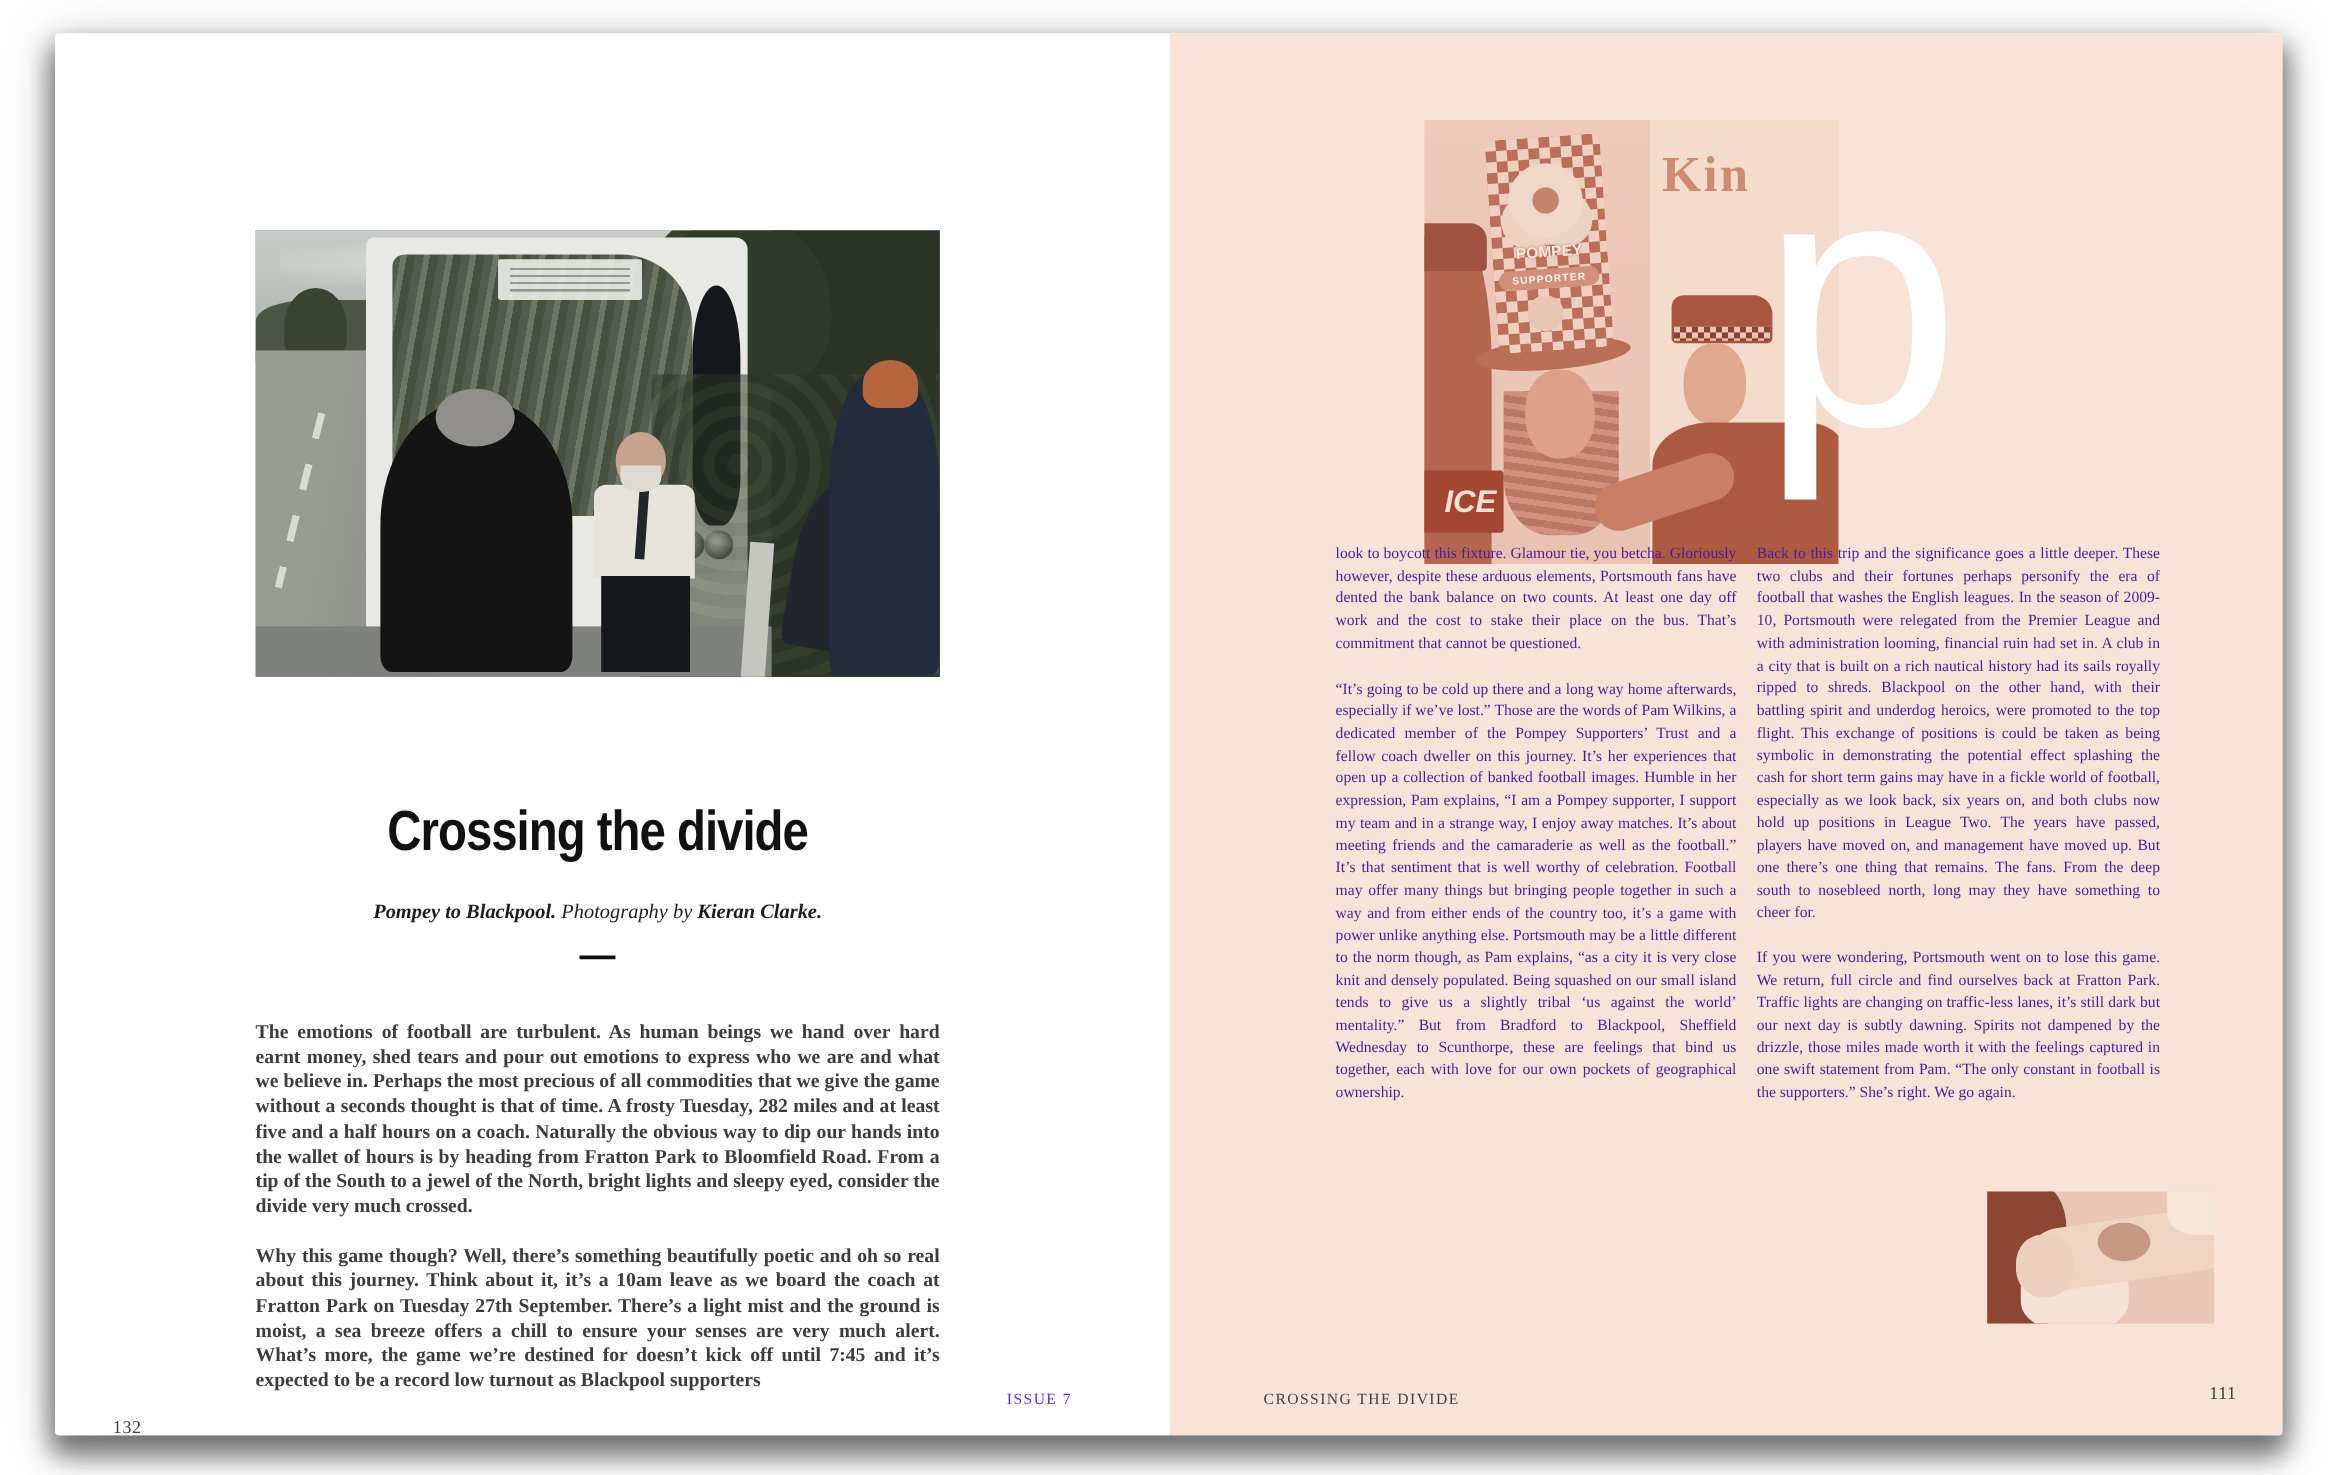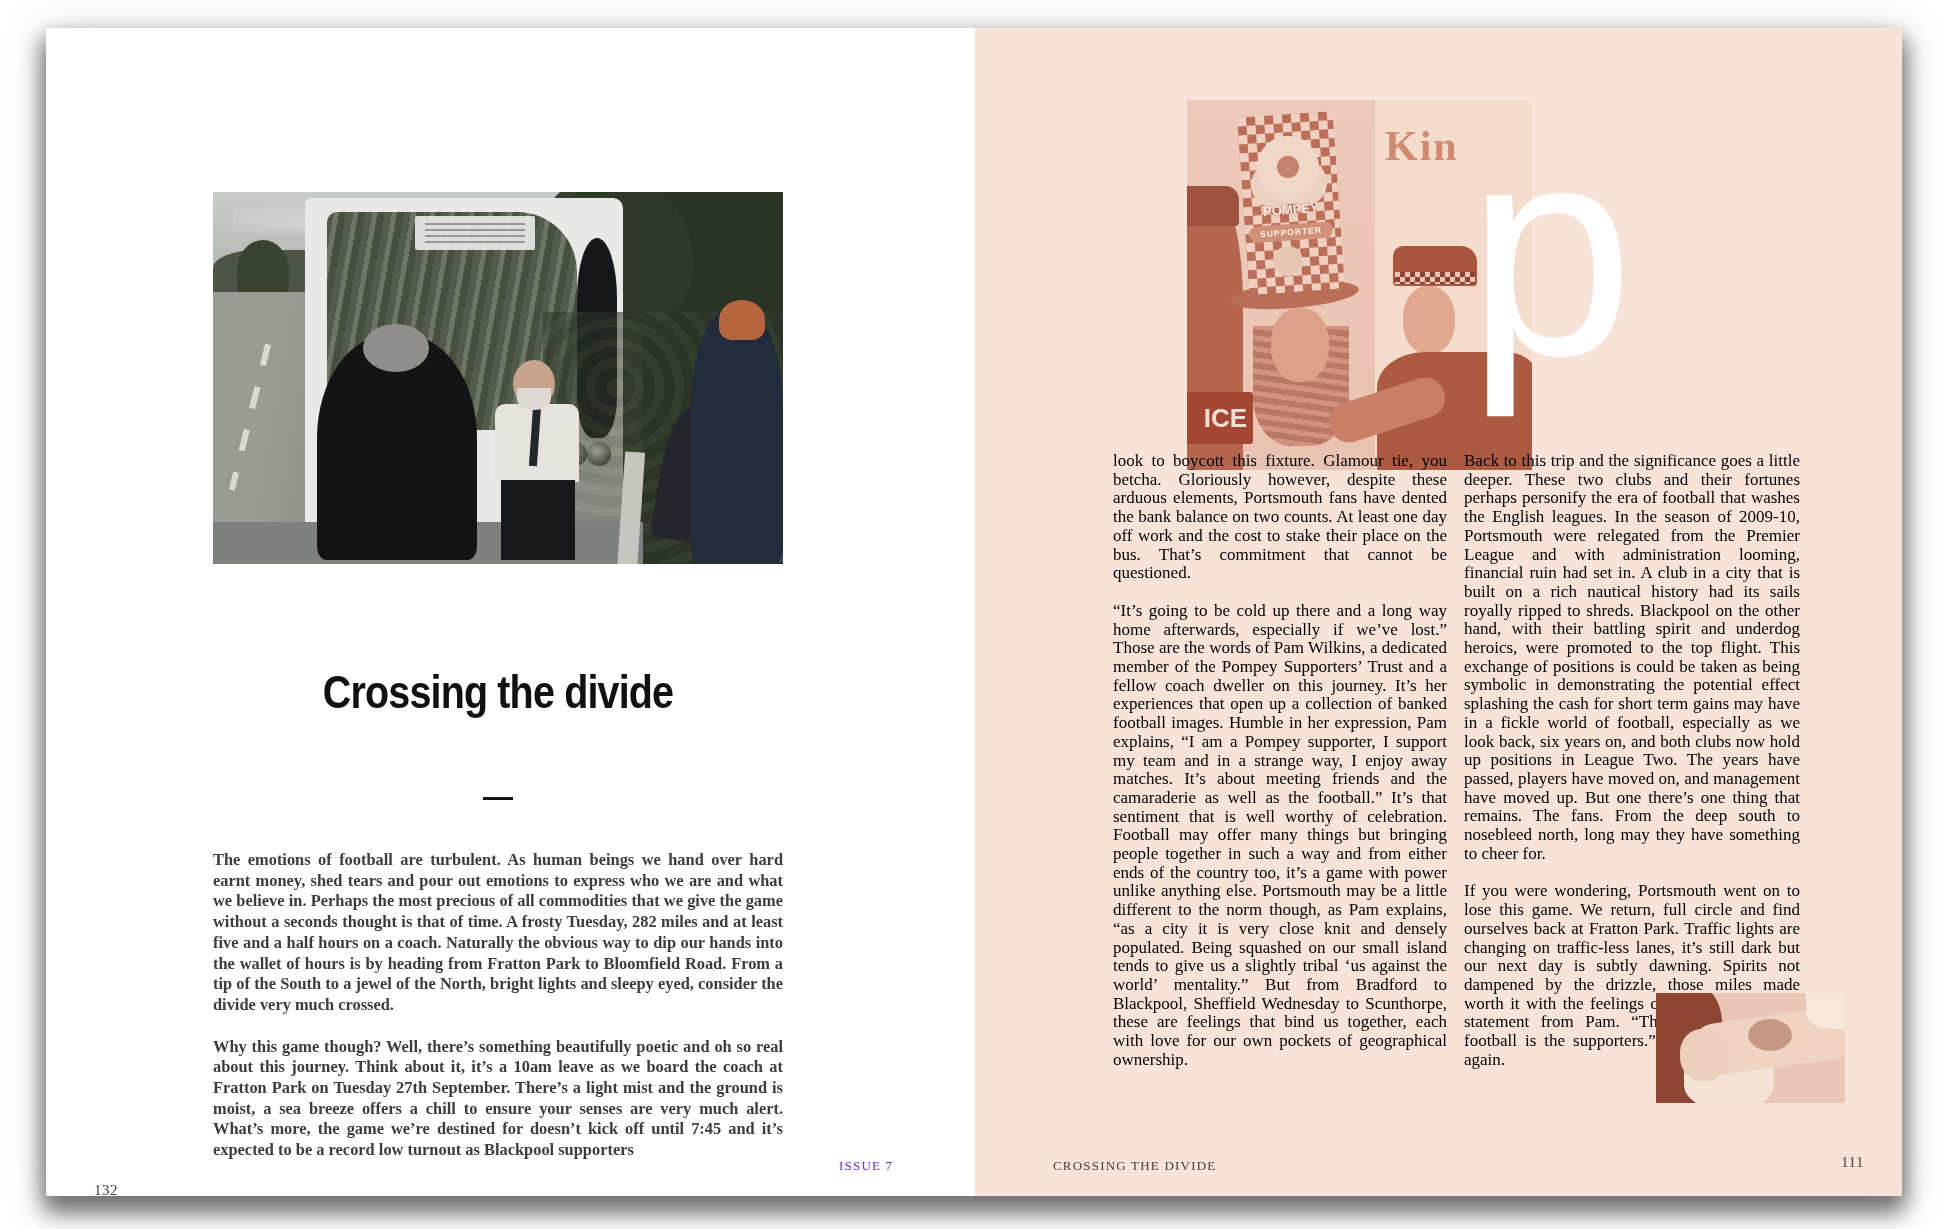--- a/index.html
+++ b/index.html
@@ -93,26 +93,26 @@
   .sp-face{position:absolute;left:84px;top:208px;width:58px;height:74px;background:#dda089;border-radius:46%;}
   .sp-dreads{position:absolute;left:66px;top:226px;width:96px;height:120px;
     background:repeating-linear-gradient(8deg,#b06b57 0 6px,#cc8a74 6px 11px);border-radius:0 0 40% 40%;opacity:.85;}
   .sp-cap-right{position:absolute;left:206px;top:146px;width:84px;height:40px;background:#a8563f;border-radius:10px 16px 4px 4px;}
   .sp-cap-band{position:absolute;left:208px;top:172px;width:80px;height:12px;
     background:repeating-conic-gradient(#8f4231 0 25%,#e9c6b4 0 50%) 0 0/10px 10px;}
   .sp-face-right{position:absolute;left:216px;top:186px;width:52px;height:68px;background:#e0a98f;border-radius:46%;}
   .sp-shoulders{position:absolute;left:190px;top:252px;width:160px;height:120px;background:#ad5a43;border-radius:30% 20% 0 0;}
   .sp-arm{position:absolute;left:140px;top:290px;width:120px;height:40px;background:#c97f66;border-radius:20px;transform:rotate(-18deg);}
   .sp-sign-ice{position:absolute;left:-6px;top:292px;width:72px;height:52px;background:#a34732;border-radius:3px;
-    font-family:"Liberation Sans",sans-serif;font-weight:bold;font-size:26px;color:#f3ded2;line-height:52px;text-align:right;padding-right:6px;box-sizing:border-box;}
+    font-family:"Liberation Sans",sans-serif;font-weight:bold;font-size:26px;color:#f3ded2;line-height:52px;text-align:right;padding-right:6px;box-sizing:border-box;font-style:italic;}
 
   .dropcap{position:absolute;left:492px;top:72px;margin:0;
     font-family:"Liberation Sans",sans-serif;font-weight:500;font-size:300px;line-height:1;color:#ffffff;}
   .col{position:absolute;top:424px;}
-  .col p{margin:0 0 19px 0;font-size:17px;line-height:18.7px;color:#000000;text-align:justify;}
+  .col p{margin:0 0 19px 0;font-size:13px;line-height:18.7px;color:#4c1d95;text-align:justify;}
   .col1{left:138px;width:334px;}
   .col2{left:489px;width:336px;}
   .arm-photo{position:absolute;left:681px;top:965px;width:189px;height:110px;overflow:hidden;background:#e9c6b6;}
   .ap-dark{position:absolute;left:-10px;top:-6px;width:76px;height:122px;background:#8e4634;border-radius:0 30% 40% 0;}
   .ap-cloth{position:absolute;left:28px;top:56px;width:90px;height:60px;background:#f3e2d5;border-radius:40%;}
   .ap-arm{position:absolute;left:34px;top:22px;width:170px;height:52px;background:#f0d4c3;border-radius:26px;transform:rotate(-8deg);}
   .ap-fist{position:absolute;left:24px;top:36px;width:48px;height:52px;background:#eccfbc;border-radius:45%;}
   .ap-tattoo{position:absolute;left:92px;top:26px;width:44px;height:32px;background:#bb8873;border-radius:50%;opacity:.8;}
   .ap-sleeve{position:absolute;left:150px;top:-8px;width:60px;height:44px;background:#f6e7da;border-radius:0 0 0 40%;}
   .footer-article{position:absolute;left:78px;top:1130px;font-size:13px;letter-spacing:1.2px;color:#46403a;}
@@ -158,20 +158,21 @@
       <div class="cp-driver-tie"></div>
       <div class="cp-driver-legs"></div>
       <div class="cp-driver-head"></div>
       <div class="cp-driver-beard"></div>
       <div class="cp-fan-left"></div>
       <div class="cp-fan-left-hair"></div>
     </div>
 
     <h1 class="article-title">Crossing the divide</h1>
 
+    <p class="byline"><span class="b">Pompey to Blackpool. </span><span>Photography by </span><span class="b">Kieran Clarke.</span></p>
 
     <div class="divider">—</div>
 
     <div class="body-copy">
       <p>The emotions of football are turbulent. As human beings we hand over hard earnt money, shed tears and pour out emotions to express who we are and what we believe in. Perhaps the most precious of all commodities that we give the game without a seconds thought is that of time. A frosty Tuesday, 282 miles and at least five and a half hours on a coach. Naturally the obvious way to dip our hands into the wallet of hours is by heading from Fratton Park to Bloomfield Road. From a tip of the South to a jewel of the North, bright lights and sleepy eyed, consider the divide very much crossed.</p>
       <p>Why this game though? Well, there’s something beautifully poetic and oh so real about this journey. Think about it, it’s a 10am leave as we board the coach at Fratton Park on Tuesday 27th September. There’s a light mist and the ground is moist, a sea breeze offers a chill to ensure your senses are very much alert. What’s more, the game we’re destined for doesn’t kick off until 7:45 and it’s expected to be a record low turnout as Blackpool supporters</p>
     </div>
 
     <div class="folio folio-132">132</div>
     <div class="issue-label">ISSUE 7</div>

